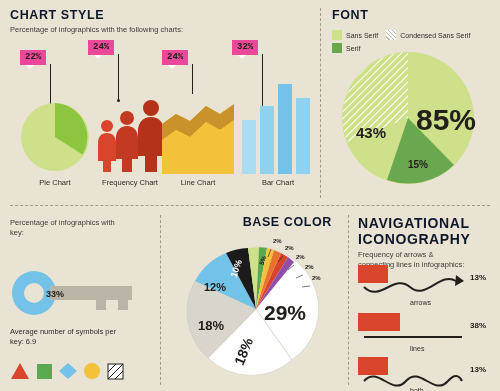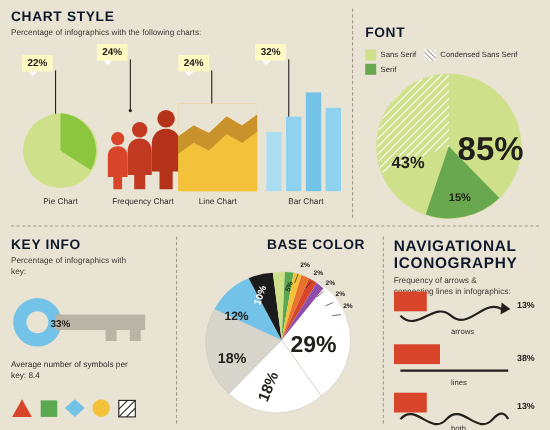--- a/index.html
+++ b/index.html
@@ -25,27 +25,28 @@
     color:#3f3b33;
     line-height:1.35;
     margin-top:3px;
   }
   .dashed-v{position:absolute;width:0;border-left:1px dashed #a39b86;}
   .dashed-h{position:absolute;height:0;border-top:1px dashed #a39b86;}
 
   
   .callout{
     position:absolute;
-    background:#fef9c3;
+    background:#ec4899;
     font-size:9px;
     font-weight:bold;
     padding:3px 5px 3px 5px;
     color:#23201c;
     line-height:1;
     box-shadow:0 0 0 0 rgba(0,0,0,0);
+    font-family:Liberation Mono, monospace;
   }
   .callout:after{
     content:"";
     position:absolute;
     left:6px;bottom:-4px;
     border-left:4px solid transparent;
     border-right:4px solid transparent;
     border-top:4px solid #ffffff;
   }
   .leader{position:absolute;width:1px;background:#23201c;}
@@ -133,21 +134,21 @@
       <rect x="54" y="20" width="14" height="76" fill="#8fd2ef"></rect>
     </svg>
     <div class="cap" style="left:232px;top:170px;width:72px;">Bar Chart</div>
   </div>
 </div>
 
 <div class="dashed-v" style="left:320px;top:8px;height:190px;"></div>
 
 <div class="dashed-h" style="left:10px;top:205px;width:480px;"></div>
 
-<div class="panel" style="left:332px;top:8px;width:160px;height:190px;margin-top:15px;">
+<div class="panel" style="left:332px;top:8px;width:160px;height:190px;">
   <div class="h-title">FONT</div>
 
   <div style="margin-top:8px;display:flex;gap:8px;">
     <div>
       <div class="legend-row">
         <span class="sw" style="background:#cfe08a;"></span>
         <span class="legend-label">Sans Serif</span>
       </div>
       <div class="legend-row">
         <span class="sw" style="background:#6aa84f;"></span>
@@ -172,33 +173,32 @@
     <circle cx="78" cy="72" r="66" fill="#cfe08a"></circle>
     <path d="M78 72 L78 6 A66 66 0 0 0 17 96 Z" fill="url(#hatch)"></path>
     <path d="M78 72 L124 119 A66 66 0 0 1 57 134 Z" fill="#6aa84f"></path>
     <text x="86" y="84" font-family="Liberation Sans, sans-serif" font-size="30" font-weight="bold" fill="#23201c">85%</text>
     <text x="26" y="92" font-family="Liberation Sans, sans-serif" font-size="15" font-weight="bold" fill="#23201c">43%</text>
     <text x="78" y="122" font-family="Liberation Sans, sans-serif" font-size="10" font-weight="bold" fill="#23201c">15%</text>
   </svg>
 </div>
 
 <div class="panel" style="left:10px;top:215px;width:140px;height:170px;">
-  <div class="h-title">KEY INFO</div>
   <div class="sub" style="width:110px;">Percentage of infographics with key:</div>
 
   <svg width="136" height="52" style="position:absolute;left:0px;top:52px;">
     <circle cx="24" cy="26" r="22" fill="#73c2e8"></circle>
     <circle cx="24" cy="26" r="10" fill="#e9e3d4"></circle>
     <rect x="40" y="19" width="82" height="14" fill="#b9b4a5"></rect>
     <rect x="86" y="33" width="10" height="10" fill="#b9b4a5"></rect>
     <rect x="108" y="33" width="10" height="10" fill="#b9b4a5"></rect>
     <text x="36" y="30" font-family="Liberation Sans, sans-serif" font-size="9" font-weight="bold" fill="#23201c">33%</text>
   </svg>
 
-  <div class="keycap" style="position:absolute;left:0;top:112px;width:120px;">Average number of symbols per key: 8.4</div>
+  <div class="keycap" style="position:absolute;left:0;top:112px;width:120px;">Average number of symbols per key: 6.9</div>
 
   <svg width="136" height="20" style="position:absolute;left:0px;top:146px;">
     <polygon points="10,2 19,18 1,18" fill="#d8452b"></polygon>
     <rect x="27" y="3" width="15" height="15" fill="#5aa84f"></rect>
     <polygon points="58,2 67,10 58,18 49,10" fill="#73c2e8"></polygon>
     <circle cx="82" cy="10" r="8" fill="#f3c13a"></circle>
     <rect x="98" y="3" width="15" height="15" fill="#ffffff" stroke="#23201c" stroke-width="1"></rect>
     <line x1="98" y1="18" x2="113" y2="3" stroke="#23201c" stroke-width="1"></line>
     <line x1="98" y1="11" x2="106" y2="3" stroke="#23201c" stroke-width="1"></line>
     <line x1="105" y1="18" x2="113" y2="10" stroke="#23201c" stroke-width="1"></line>

